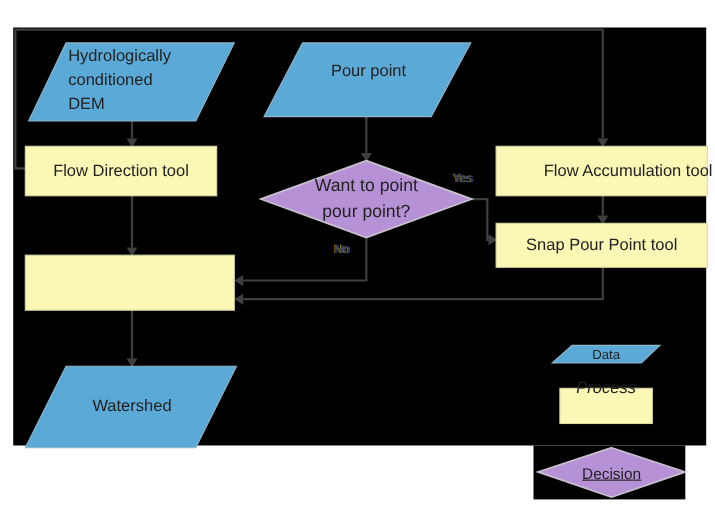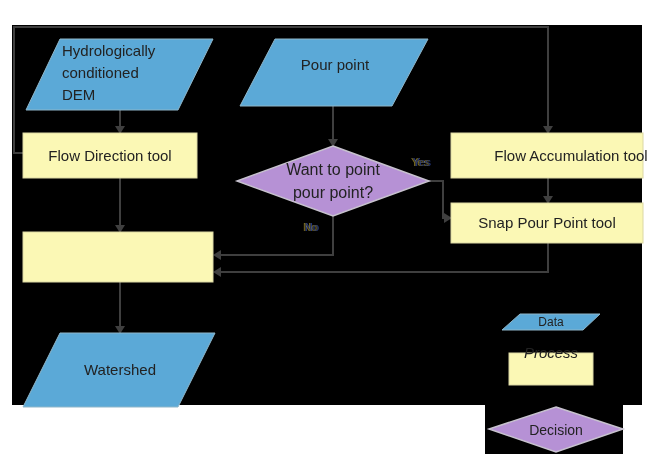--- a/index.html
+++ b/index.html
@@ -13,21 +13,21 @@
     display:flex;align-items:center;justify-content:center;text-align:center;
     font-size:15px;line-height:22px;pointer-events:none;white-space:pre;
   }
   .lbl.left{justify-content:flex-start;text-align:left;}
   .edge-lbl{
     position:absolute;font-size:11px;color:#3f3f3f;
     text-shadow:1px 0 0 rgba(70,110,255,.55), -1px 0 0 rgba(255,225,60,.5);
   }
   .diamond-text{font-size:16px;line-height:23px;}
   .legend-sm{font-size:12px;}
-  .legend-md{font-size:14px;}
+  .legend-md{font-size:14px;text-decoration:underline;}
   svg .proc{fill:var(--process-fill,#FBF8B5);stroke:#dbd8a4;stroke-width:1;}
   svg .data{fill:var(--data-fill,#5BA9D7);stroke:#8fb6c9;stroke-width:1;}
   svg .dec{fill:var(--decision-fill,#B691D5);stroke:#c7c2ce;stroke-width:1.5;}
   svg .edge{stroke:var(--connector,#3F3F3F);stroke-width:2;fill:none;}
   svg .head{fill:var(--connector,#3F3F3F);stroke:none;}
 </style>
 </head>
 <body>
 
 <div id="canvas">

